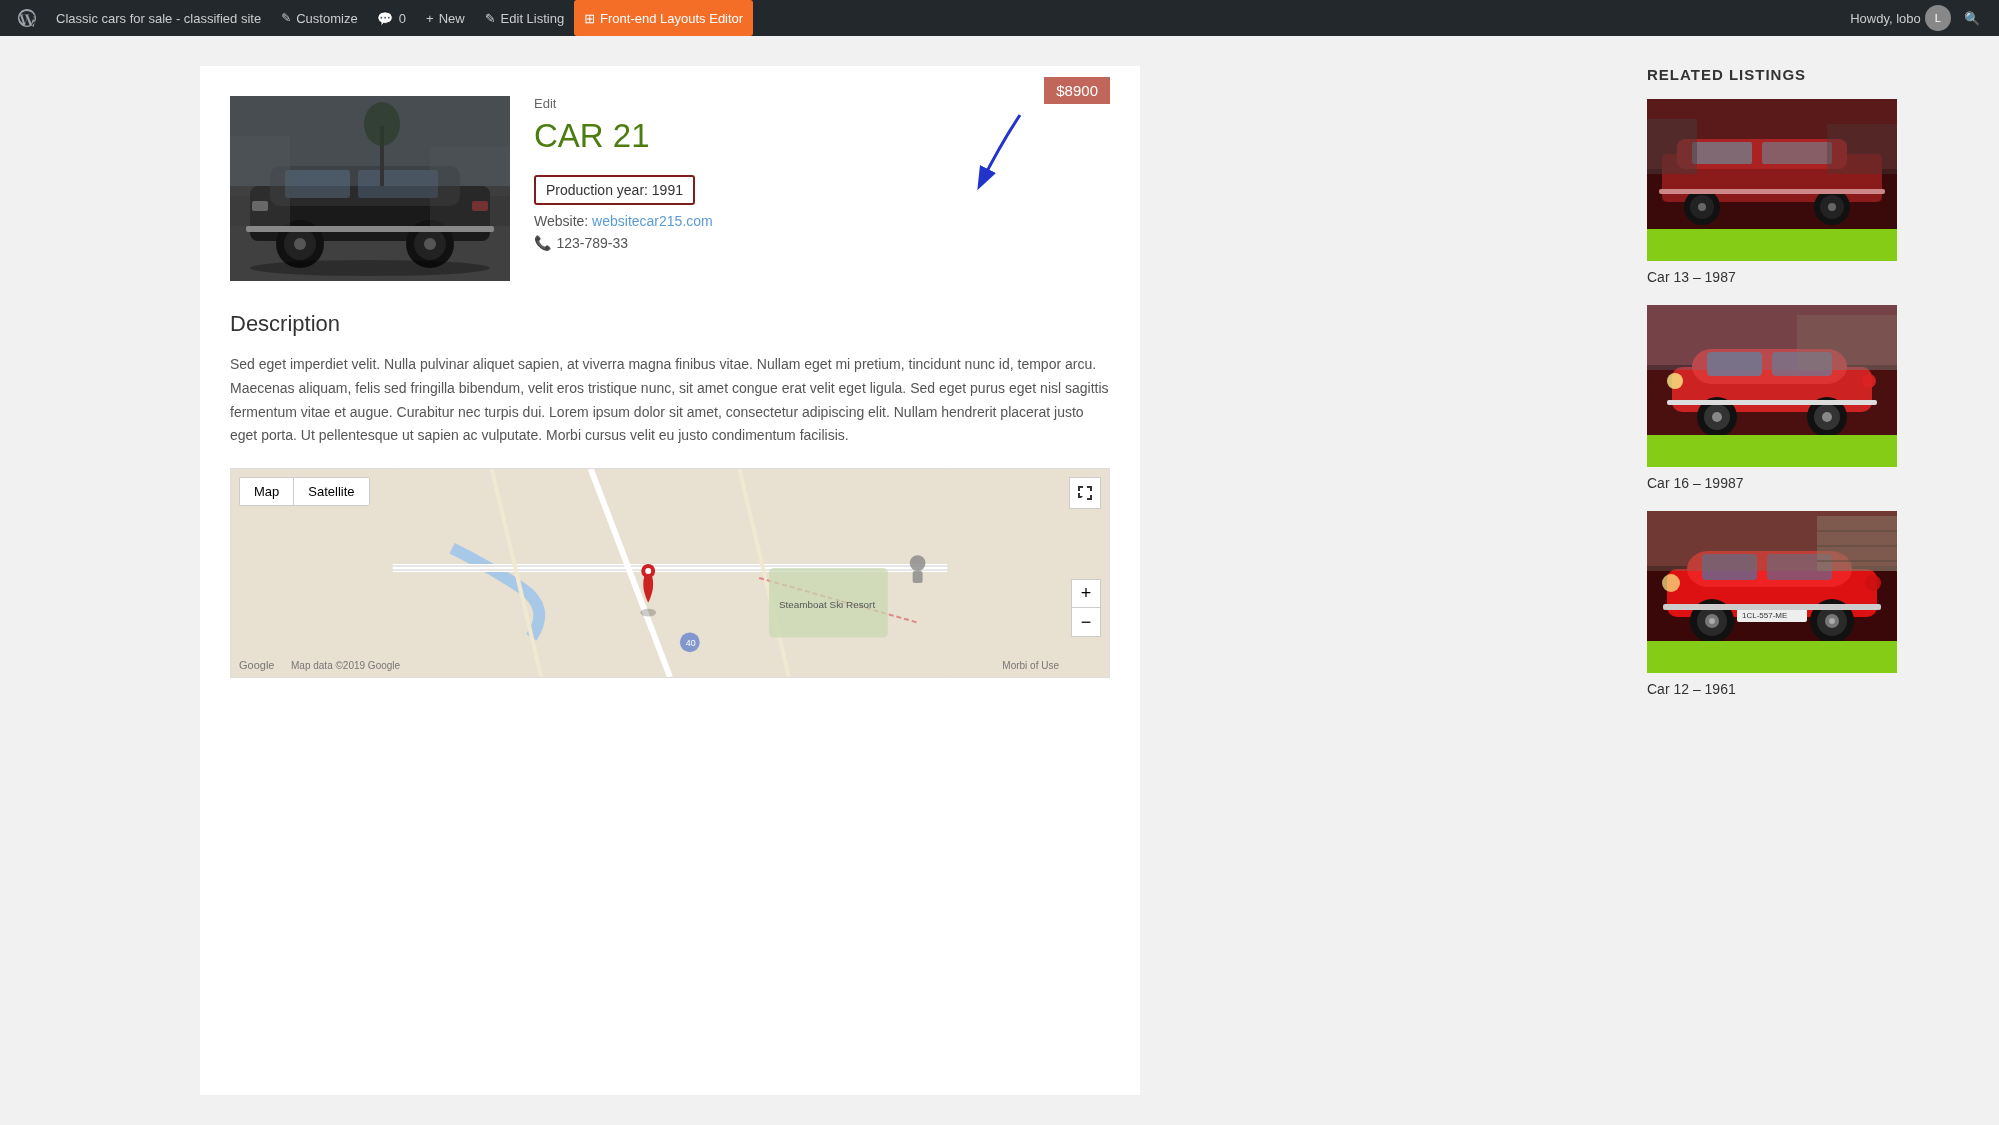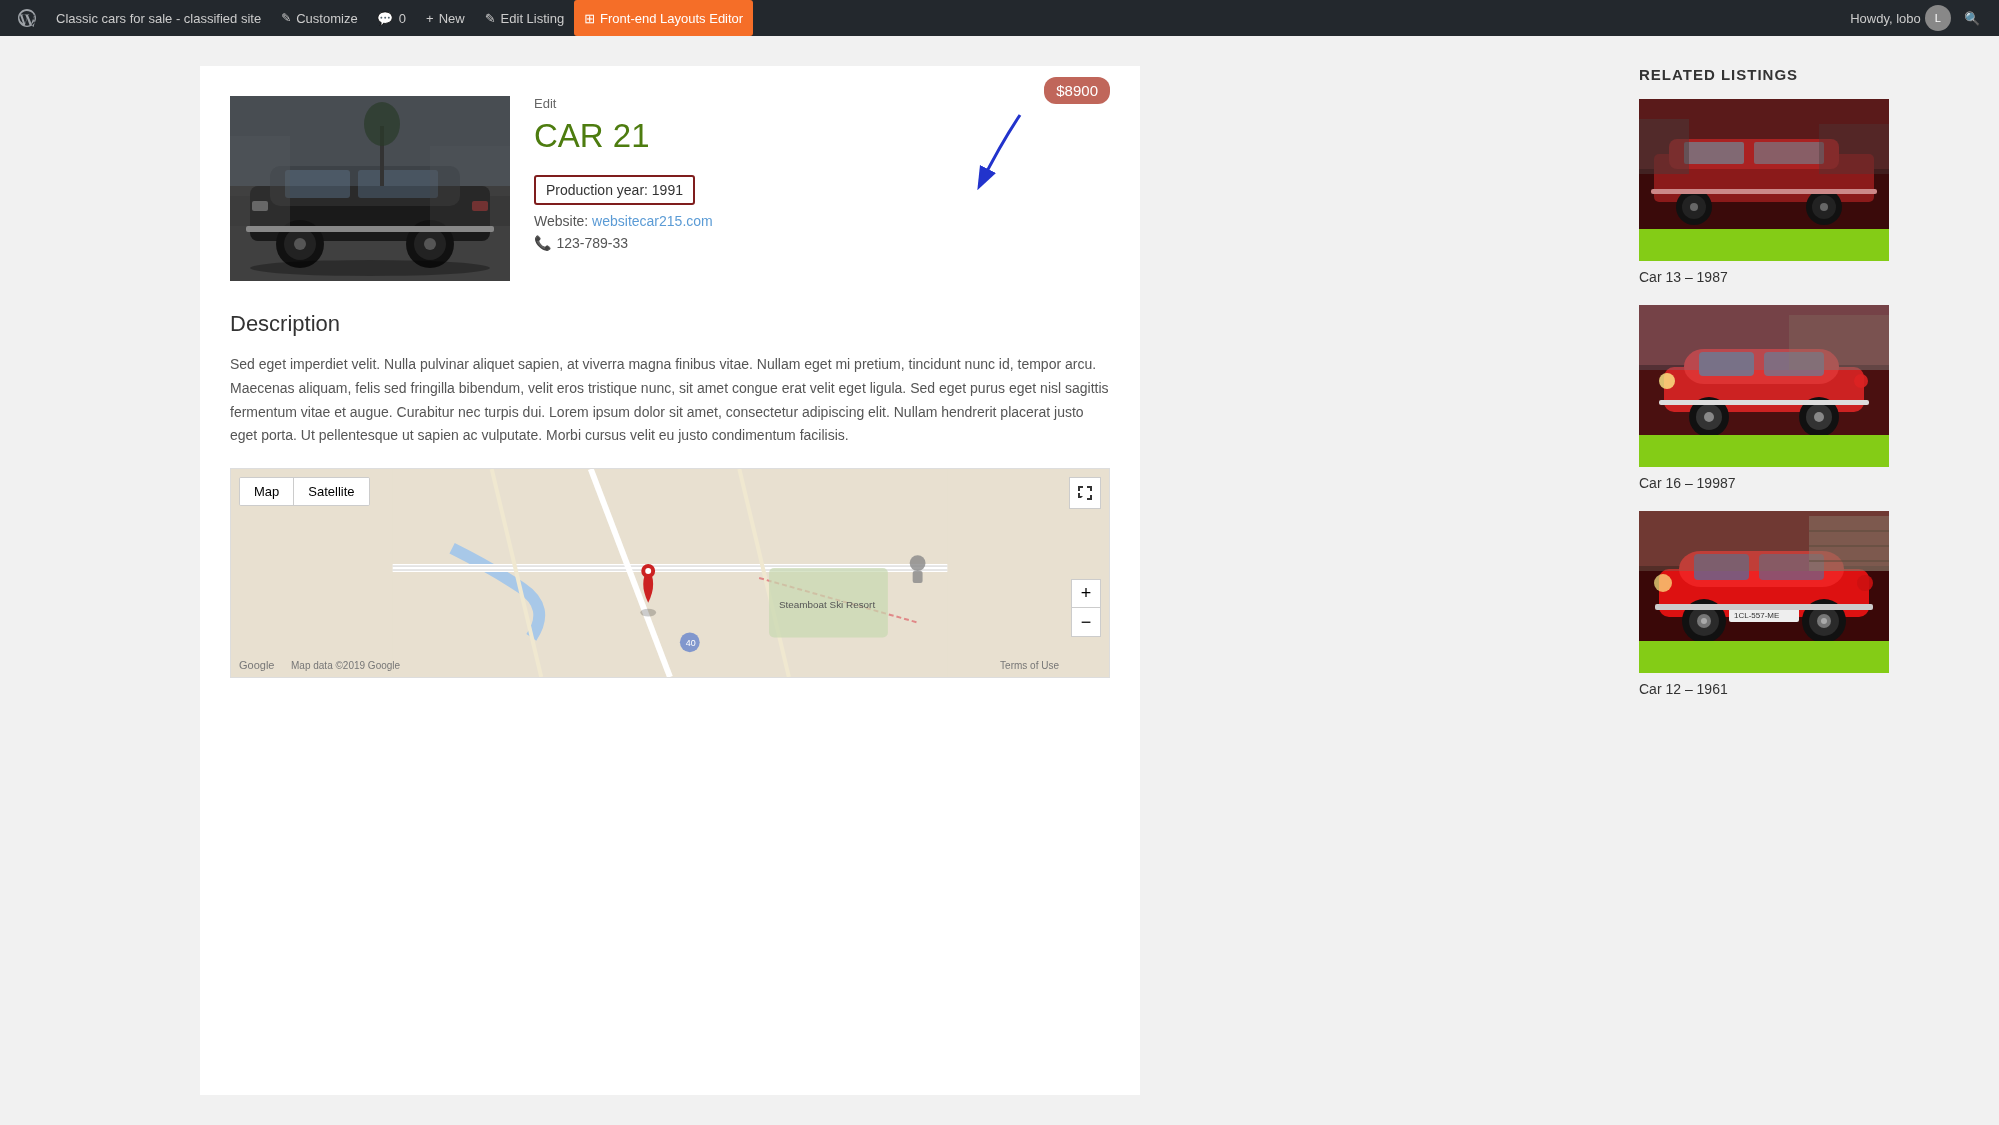--- a/index.html
+++ b/index.html
@@ -84,21 +84,21 @@
     .listing-title {
       font-size: 33px;
       font-weight: 400;
       color: #4d7c0f;
       margin-bottom: 20px;
     }
     .price-badge {
       background: #c0665a;
       color: #fff;
       padding: 5px 12px;
-      border-radius: 12px;
+      border-radius: 0;
       font-size: 15px;
       float: right;
       margin-top: -40px;
     }
     .production-year-box {
       border: 2px solid #7f1d1d;
       border-radius: 3px;
       padding: 5px 10px;
       display: inline-block;
       font-size: 14px;
@@ -226,21 +226,21 @@
       bottom: 6px;
       left: 60px;
       font-size: 10px;
       color: #777;
     }
 
     
     .sidebar {
       width: 280px;
       position: fixed;
-      right: 80px;
+      right: 72px;
       top: 66px;
       margin-left: 17px;
     }
     .related-title {
       font-size: 15px;
       font-weight: 700;
       letter-spacing: 1px;
       color: #333;
       margin-bottom: 16px;
       text-transform: uppercase;
@@ -439,21 +439,21 @@
         </div>
 
         
         <div class="map-zoom-controls">
           <button class="map-zoom-btn">+</button>
           <button class="map-zoom-btn">−</button>
         </div>
 
         <span class="map-google-logo">Google</span>
         <span class="map-data">Map data ©2019 Google</span>
-        <span class="map-terms">Terms of Use</span>
+        <span class="map-terms">Morbi of Use</span>
       </div>
     </div>
   </div>
 
   <div class="sidebar">
     <h3 class="related-title">RELATED LISTINGS</h3>
 
     <div class="related-item">
       <div class="related-img">
         <svg viewBox="0 0 250 130" width="250" height="130">

